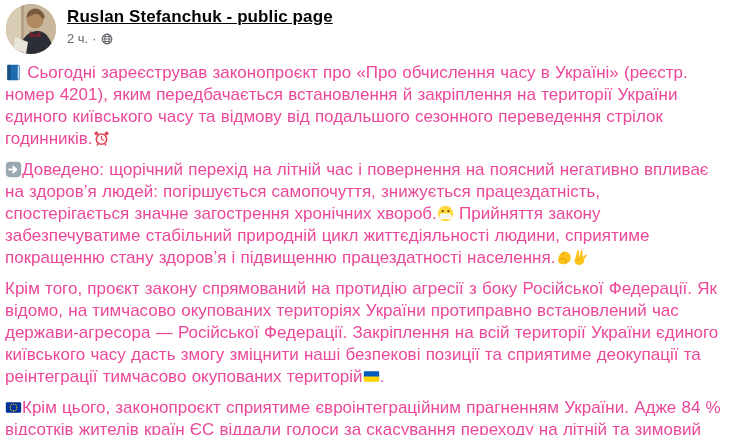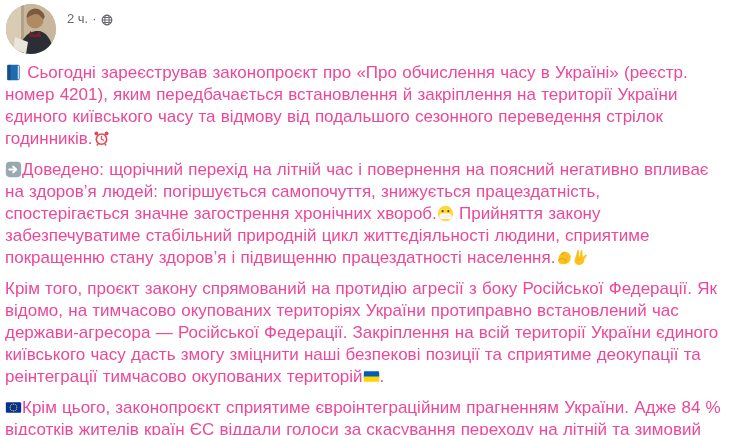--- a/index.html
+++ b/index.html
@@ -16,21 +16,21 @@
     flex: 0 0 auto; cursor: pointer; background: #c9b9a0;
   }
   .avatar svg { display: block; }
   .header-info { margin-left: 11px; padding-top: 3px; }
   .author {
     display: inline-block; font-size: 17px; font-weight: 700;
     color: #050505; text-decoration: underline; cursor: pointer;
     letter-spacing: 0.1px;
   }
   .meta {
-    display: flex; align-items: flex-end; gap: 4px;
+    display: flex; align-items: center; gap: 4px;
     font-size: 13px; color: #65676b; margin-top: 4px; cursor: pointer;
   }
   .meta .globe { display: inline-flex; align-items: center; }
   .post-body { padding: 8px 15px 0 5px; }
   .post-paragraph {
     font-size: 17px; line-height: 22px; margin-bottom: 9px;
     color: #ec4899; word-spacing: 0.5px;
   }
   .emoji {
     display: inline-block; width: 17px; height: 17px;
@@ -49,20 +49,21 @@
         <rect x="0" y="0" width="17" height="50" fill="#d9ccb4"></rect>
         <rect x="15" y="0" width="3" height="50" fill="#b3a288"></rect>
         <path d="M12 50c2-14 9-22 18-23 9-1 16 7 18 23z" fill="#2b2e34"></path>
         <path d="M24 27l5 4 5-4 1 6h-12z" fill="#6e2230"></path>
         <circle cx="29" cy="16" r="8.5" fill="#b08a62"></circle>
         <path d="M20.5 14c0-6 4.5-9.5 8.5-9.5s9 3 9.8 8.5l-1.8 2.5c-3-5-6-6.2-8.8-5.2-3.8 1.2-5.7 3.2-7.7 3.7z" fill="#7a5b40"></path>
         <path d="M9 33l13 5-2 12H7z" fill="#e9e5da"></path>
       </svg>
     </div>
     <div class="header-info">
+      <a class="author">Ruslan Stefanchuk - public page</a>
       <div class="meta">
         <span>2 ч.</span>
         <span>·</span>
         <span class="globe">
           <svg viewBox="0 0 16 16" width="12" height="12">
             <circle cx="8" cy="8" r="6.4" fill="none" stroke="#65676b" stroke-width="1.6"></circle>
             <ellipse cx="8" cy="8" rx="2.9" ry="6.4" fill="none" stroke="#65676b" stroke-width="1.3"></ellipse>
             <path d="M1.8 8h12.4M2.7 4.7h10.6M2.7 11.3h10.6" stroke="#65676b" stroke-width="1.3" fill="none"></path>
           </svg>
         </span>

